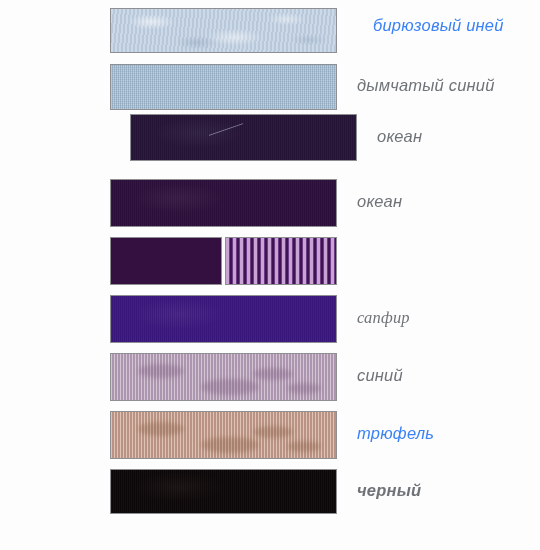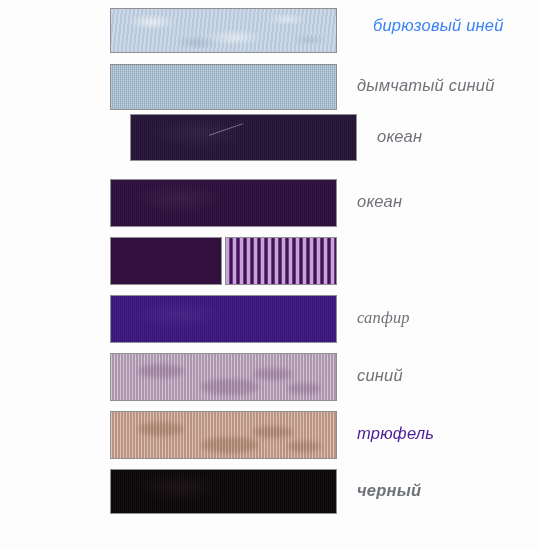--- a/index.html
+++ b/index.html
@@ -160,21 +160,21 @@
     <div class="row" style="top: 411px; height: 48px;">
       <div class="swatch-wrap" style="height: 48px;">
         <div class="swatch" title="трюфель" style="left: 0px; width: 227px; height: 48px;">
           <div class="fill tex-corduroy" style="background-color: rgb(211, 171, 144);"></div>
           <div class="blotch" style="left: 12%; top: 22%; width: 46px; height: 14px; background: rgba(125, 82, 58, 0.28);"></div>
           <div class="blotch" style="left: 40%; top: 55%; width: 58px; height: 16px; background: rgba(125, 82, 58, 0.28);"></div>
           <div class="blotch" style="left: 63%; top: 30%; width: 40px; height: 12px; background: rgba(125, 82, 58, 0.28);"></div>
           <div class="blotch" style="left: 78%; top: 62%; width: 34px; height: 11px; background: rgba(125, 82, 58, 0.28);"></div>
         </div>
       </div>
-      <div class="label" style="top: 13px; color: #4c1d95; text-align: center;">трюфель</div>
+      <div class="label" style="top: 13px; color: #3b82f6; text-align: center;">трюфель</div>
     </div>
     <div class="row" style="top: 469px; height: 45px; font-weight: bold;">
       <div class="swatch-wrap" style="height: 45px;">
         <div class="swatch" title="черный" style="left: 0px; width: 227px; height: 45px;">
           <div class="fill tex-flat-dark" style="background-color: rgb(12, 6, 7);"></div>
         </div>
       </div>
       <div class="label" style="top: 12px; color: rgb(111, 115, 120);">черный</div>
     </div>
   </div>

